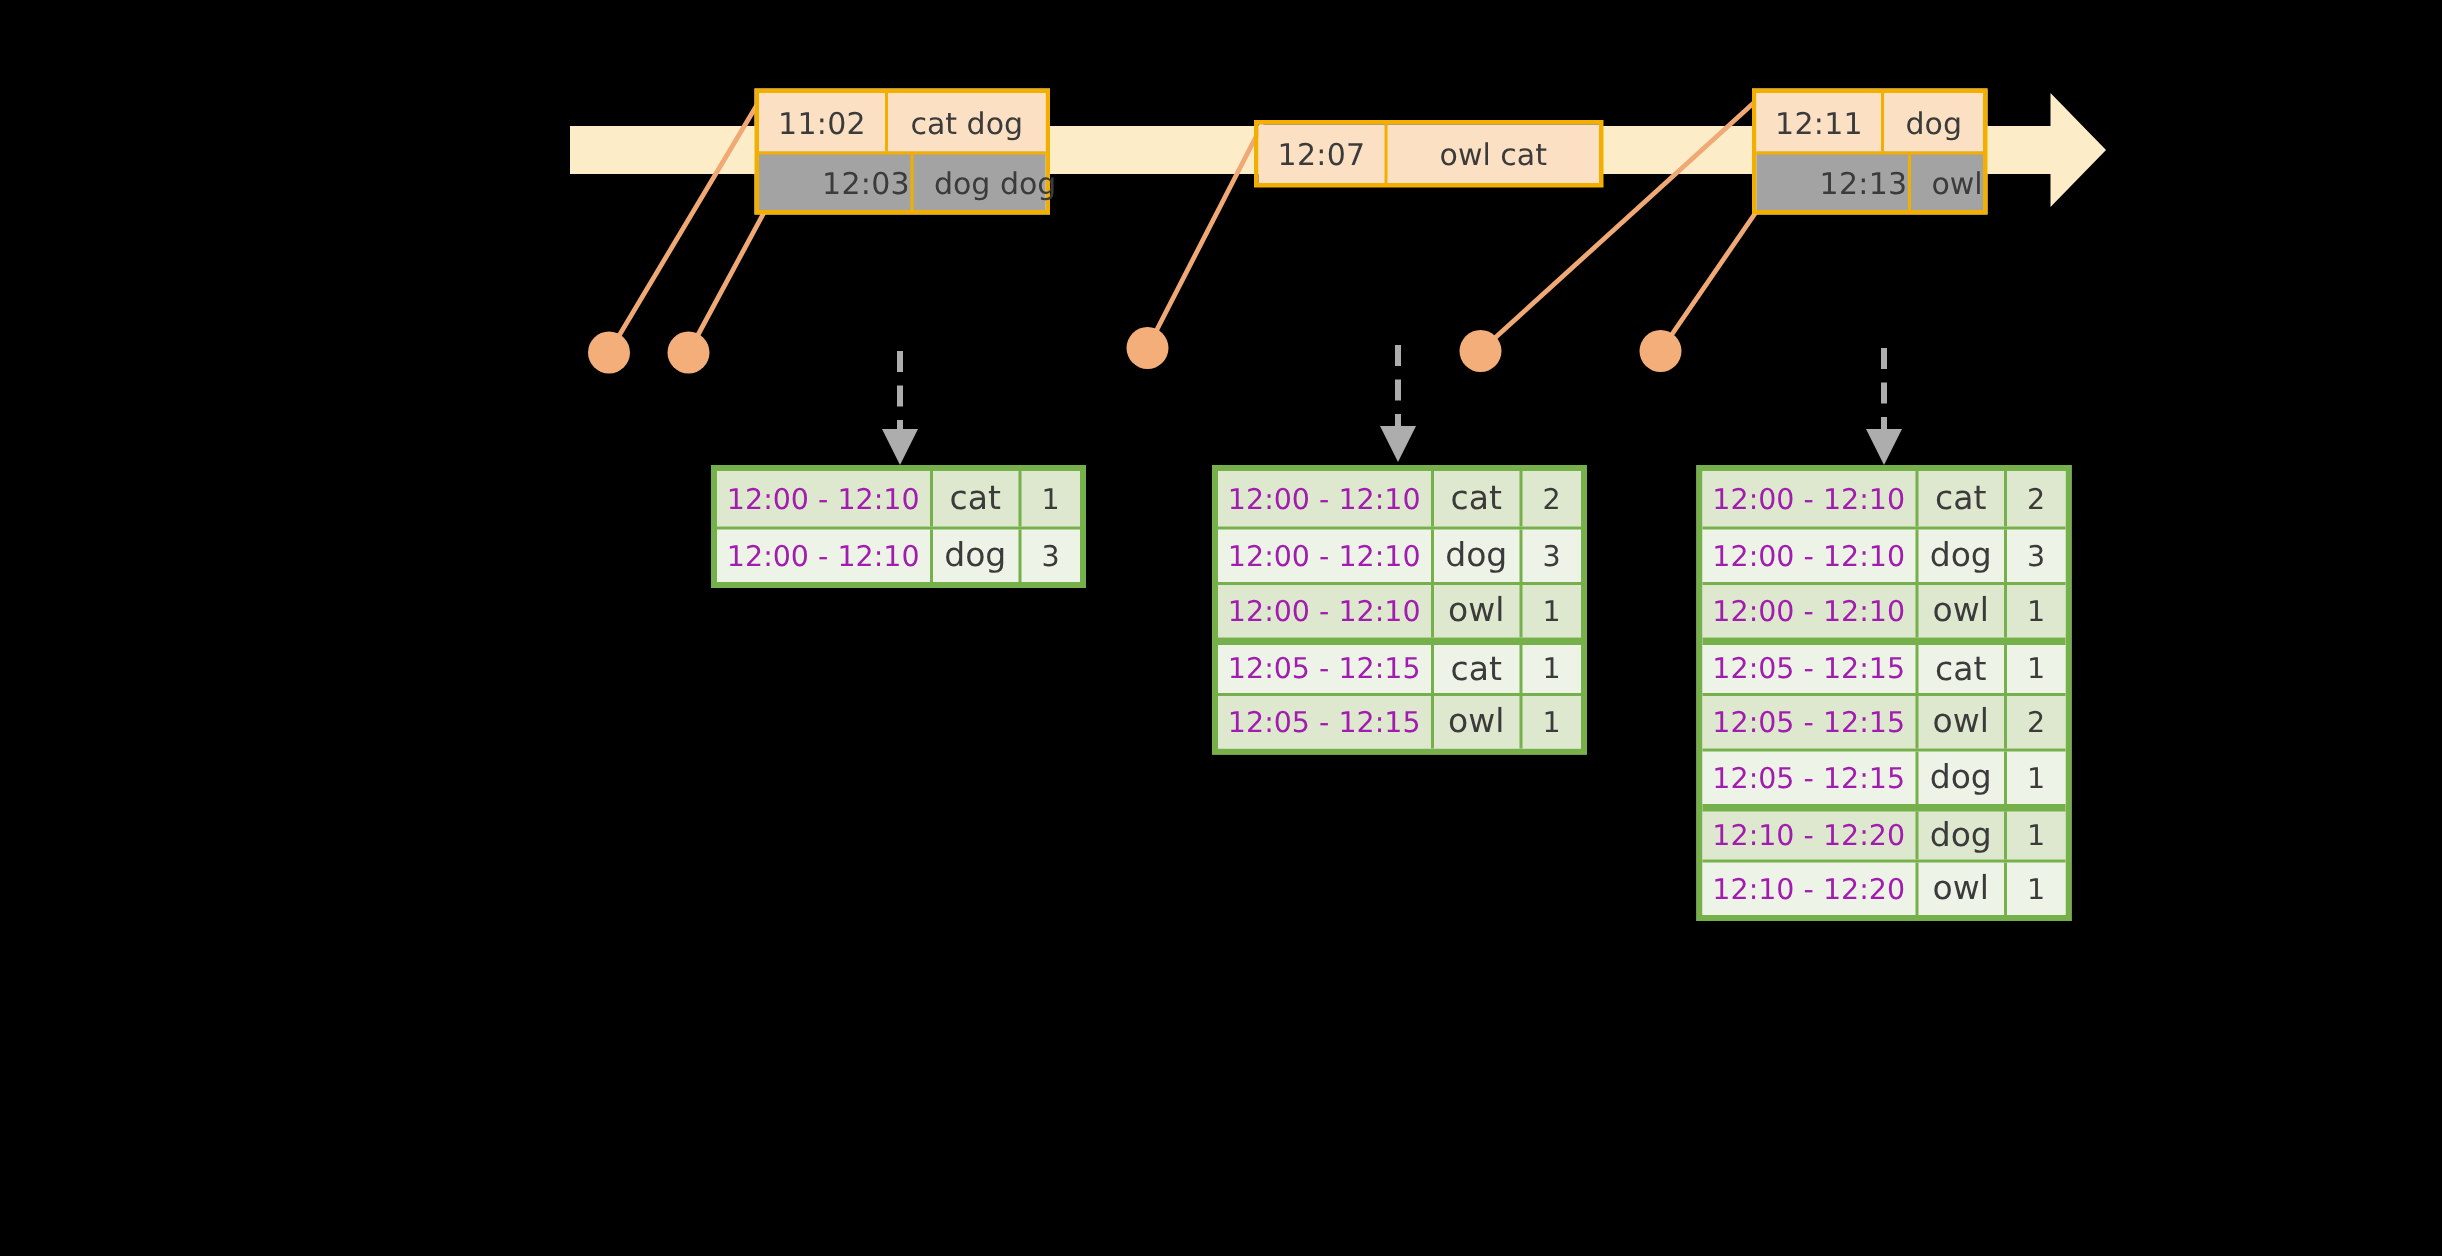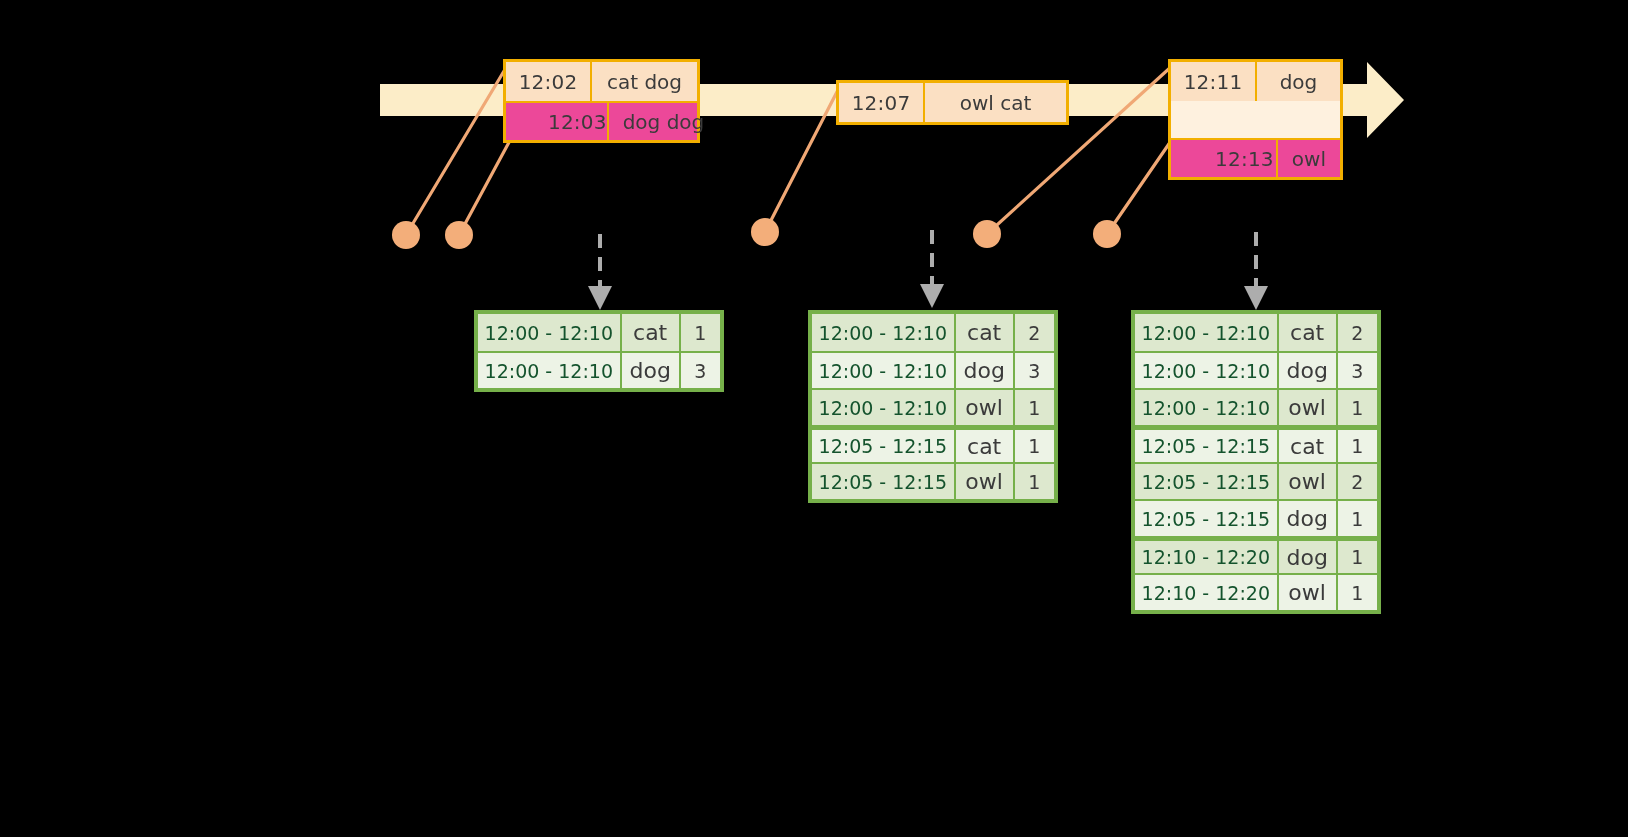--- a/index.html
+++ b/index.html
@@ -42,21 +42,21 @@
   }
   .event-row {
     display: flex;
     height: 39px;
     box-sizing: border-box;
   }
   .event-row + .event-row {
     border-top: 2px solid #F2AF00;
   }
   .event-row.shade-a { background: #FBE0C3; }
-  .event-row.shade-b { background: #ec4899; padding-left: 42px; }
+  .event-row.shade-b { background: #a3a3a3; padding-left: 42px; }
   .event-time {
     width: 86px;
     box-sizing: border-box;
     display: flex;
     align-items: center;
     justify-content: center;
     font-size: 20px;
     color: #3b3b3b;
     border-right: 2px solid #F2AF00;
     letter-spacing: 0.2px;
@@ -88,21 +88,21 @@
   .res-row.shade-a { background: #DDE8CE; }
   .res-row.shade-b { background: #EDF3E6; }
   .res-row + .res-row { border-top: 2px solid #76B04A; }
   .res-row.group-break { border-top: 5px solid #76B04A; }
   .res-win {
     box-sizing: border-box;
     display: flex;
     align-items: center;
     justify-content: center;
     font-size: 19px;
-    color: #14532d;
+    color: #a21caf;
     border-right: 2px solid #76B04A;
     white-space: nowrap;
   }
   .res-key {
     box-sizing: border-box;
     display: flex;
     align-items: center;
     justify-content: center;
     font-size: 22px;
     color: #3b3b3b;
@@ -153,37 +153,37 @@
     </g>
     <g fill="#ADADAD">
       <polygon points="588,286 612,286 600,310"></polygon>
       <polygon points="920,284 944,284 932,308"></polygon>
       <polygon points="1244,286 1268,286 1256,310"></polygon>
     </g>
   </svg>
 
   <div class="event-card" style="left:503px; top:59px; width:197px;">
     <div class="event-row shade-a">
-      <div class="event-time">12:02</div>
+      <div class="event-time">11:02</div>
       <div class="event-words">cat dog</div>
     </div>
     <div class="event-row shade-b">
       <div class="event-time">12:03</div>
       <div class="event-words">dog dog</div>
     </div>
   </div>
 
   <div class="event-card" style="left:836px; top:80px; width:233px;">
     <div class="event-row shade-a">
       <div class="event-time">12:07</div>
       <div class="event-words">owl cat</div>
     </div>
   </div>
 
-  <div class="event-card" style="left:1168px; top:59px; width:175px;gap:37px;">
+  <div class="event-card" style="left:1168px; top:59px; width:157px;">
     <div class="event-row shade-a">
       <div class="event-time">12:11</div>
       <div class="event-words">dog</div>
     </div>
     <div class="event-row shade-b">
       <div class="event-time">12:13</div>
       <div class="event-words">owl</div>
     </div>
   </div>
 

